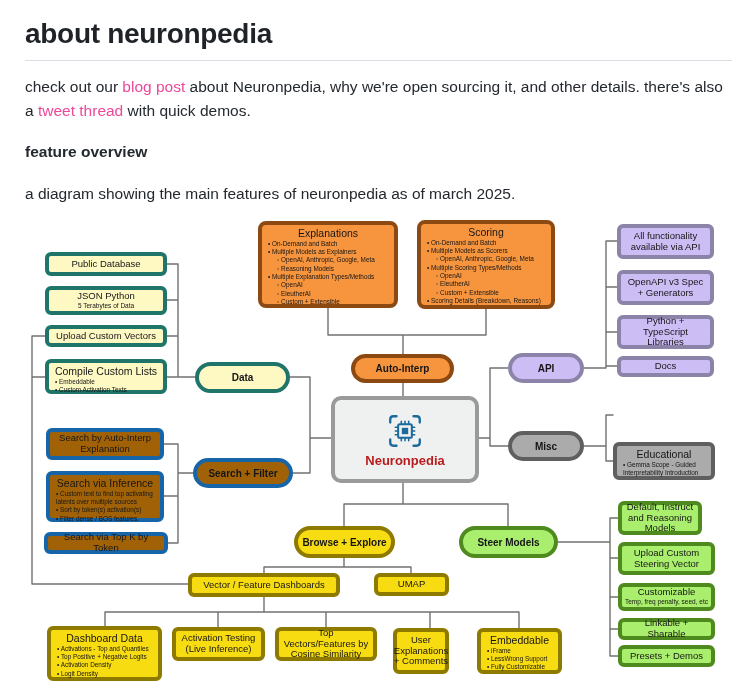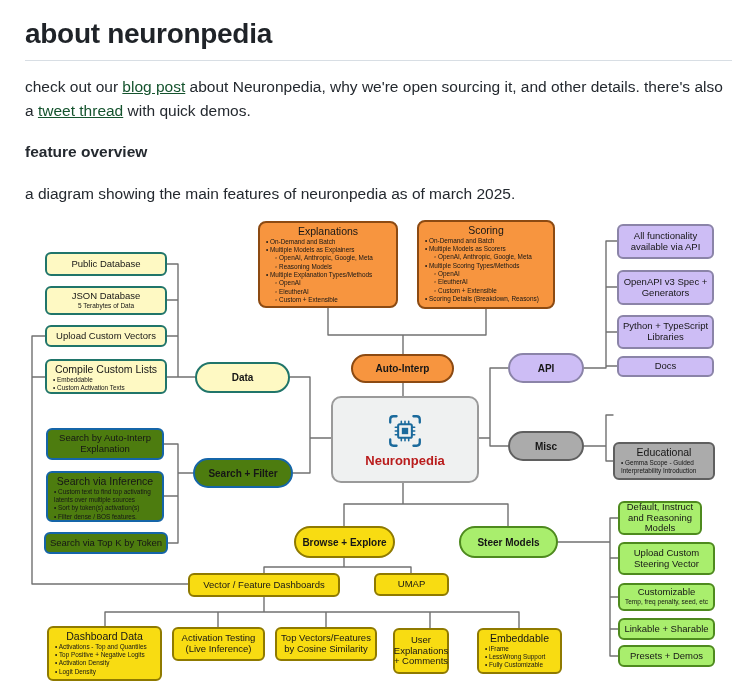--- a/index.html
+++ b/index.html
@@ -1,41 +1,41 @@
 <!DOCTYPE html>
 <html><head>
 <meta charset="utf-8">
 <style>
   html,body{margin:0;padding:0;background:#ffffff;}
   body{width:756px;height:699px;font-family:"Liberation Sans",sans-serif;color:#24292f;position:relative;}
   .page{padding:14px 24px 0 25px;}
   h1.title{font-size:28px;font-weight:600;color:#1f2328;margin:4px 0 10px 0;letter-spacing:-0.3px;}
   .rule{border:none;border-top:1px solid #d8dee4;margin:0 0 14px 0;}
   p.intro{font-size:15.5px;line-height:24px;margin:0 0 20px 0;max-width:706px;}
-  a.link{color:#14532d;text-decoration:underline;cursor:pointer;}
+  a.link{color:#ec4899;cursor:pointer;}
   h3.feature{font-size:15.5px;font-weight:700;margin:0 0 24px 0;color:#24292f;}
   p.caption{font-size:15.5px;margin:0 0 10px 0;}
 
   .diagram{position:relative;width:716px;height:478px;}
   .diagram svg.wires{position:absolute;left:0;top:0;z-index:0;}
-  .box{position:absolute;box-sizing:border-box;border:2px solid #0f766e;border-radius:6px;
+  .box{position:absolute;box-sizing:border-box;border:4px solid #0f766e;border-radius:6px;
        display:flex;flex-direction:column;align-items:center;justify-content:center;
        color:#161616;text-align:center;padding:2px 3px;z-index:1;}
   .tl{justify-content:flex-start;}
   .pill{border-radius:16px;font-weight:bold;font-size:10px;}
   .t{font-size:9.5px;line-height:1.15;font-weight:500;}
   .bt{font-size:10.5px;line-height:1.2;}
   .sub{font-size:6.5px;line-height:1.25;}
   .bl{width:100%;text-align:left;font-size:6.4px;line-height:1.3;padding:0 1px;}
   .b1{padding-left:3px;}
   .b1::before{content:"• ";}
   .b2{padding-left:12px;}
   .b2::before{content:"◦ ";}
   .teal{background:#fef9c3;border-color:#20756a;}
-  .blue{background:#4d7c0f;border-color:#1565a8;}
+  .blue{background:#a16207;border-color:#1565a8;}
   .orange{background:#F7953F;border-color:#8C4A12;}
   .yellow{background:#F8DC12;border-color:#8f7a00;}
   .green{background:#A9EE6D;border-color:#4e8a1e;}
   .purple{background:#CDBDF5;border-color:#8b84a8;}
   .grey{background:#ABABAB;border-color:#5f5f5f;}
   .centerbox{background:#EFF1F1;border-color:#9a9a9a;border-radius:10px;}
   .brandlabel{font-size:13px;font-weight:700;color:#b91c1c;margin-top:3px;}
 </style>
 </head>
 <body>
@@ -74,21 +74,21 @@
         <path d="M239,384 V399 M80,399 H494 M80,399 V413 M193,399 V414 M301,399 V414 M405,399 V415 M494,399 V415"></path>
 
         <path d="M533,329 H585 M585,305 V443 M585,305 H593 M585,345 H593 M585,384 H593 M585,416 H593 M585,443 H593"></path>
       </g>
     </svg>
 
     <div class="box teal" style="left:20px;top:39px;width:122px;height:24px">
       <div class="t">Public Database</div>
     </div>
     <div class="box teal" style="left:20px;top:73px;width:122px;height:29px">
-      <div class="t">JSON Database</div>
+      <div class="t">JSON Python</div>
       <div class="sub">5 Terabytes of Data</div>
     </div>
     <div class="box teal" style="left:20px;top:112px;width:122px;height:22px">
       <div class="t">Upload Custom Vectors</div>
     </div>
     <div class="box teal tl" style="left:20px;top:146px;width:122px;height:35px">
       <div class="bt">Compile Custom Lists</div>
       <div class="bl">
         <div class="b1">Embeddable</div>
         <div class="b1">Custom Activation Texts</div>

